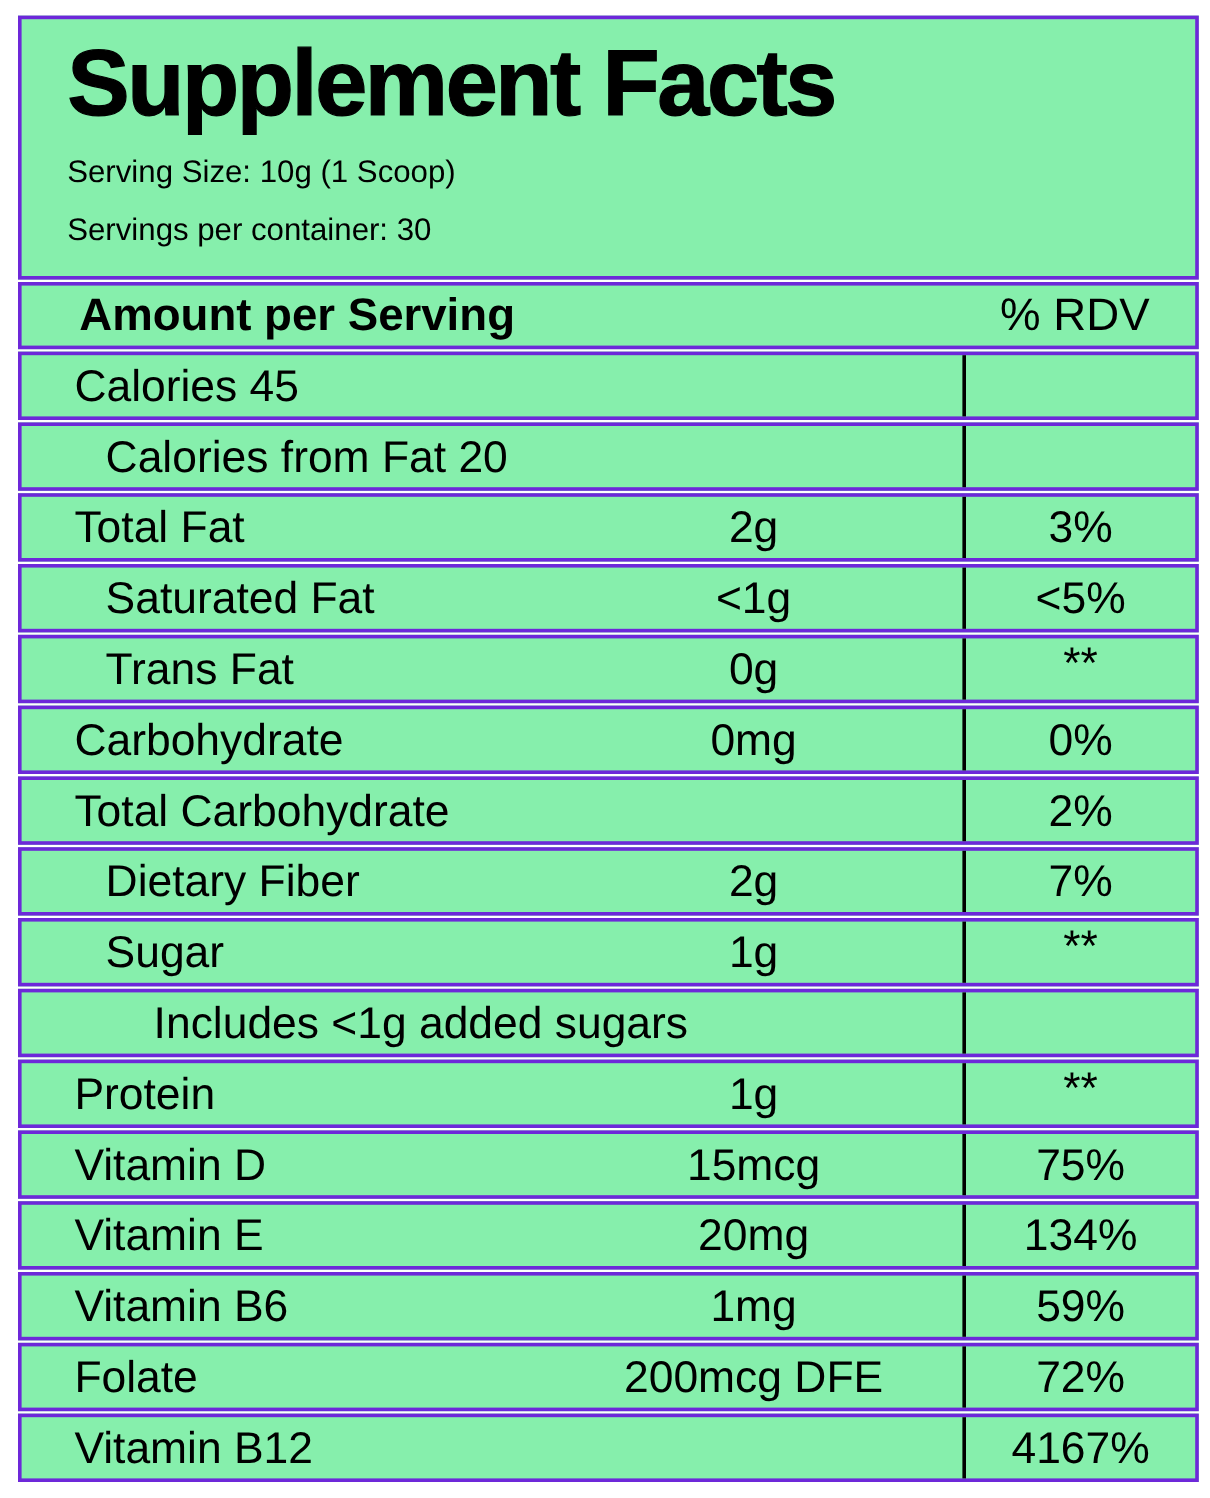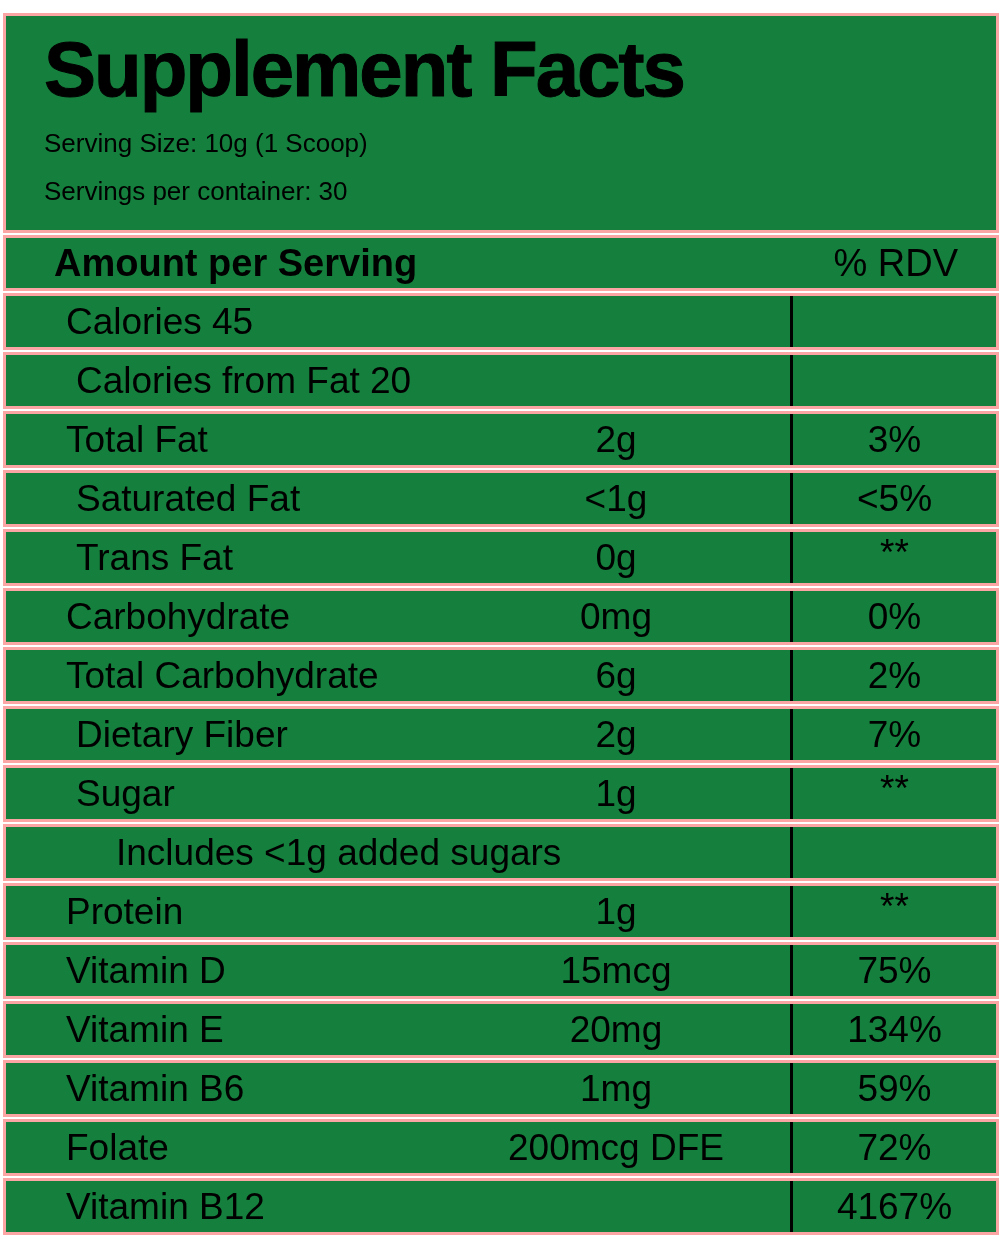--- a/index.html
+++ b/index.html
@@ -16,22 +16,23 @@
     position: absolute;
     left: 3px;
     top: 13px;
     width: 996px;
     display: flex;
     flex-direction: column;
     gap: 2px;
   }
   .box {
     box-sizing: border-box;
-    border: 3px solid #fca5a5;
-    background: #15803d;
+    border: 3px solid #6d28d9;
+    background: #86efac;
+    margin-left: 12px;
   }
   
   .header-box {
     height: 220px;
     padding-left: 38px;
     overflow: hidden;
   }
   .title {
     font-size: 78px;
     font-weight: bold;
@@ -66,21 +67,21 @@
     grid-template-columns: 784px 1fr;
     font-size: 37px;
   }
   .cell-main {
     position: relative;
     display: flex;
     align-items: center;
     overflow: hidden;
   }
   .nutrient-name { white-space: nowrap; }
-  .indent-0 .nutrient-name { padding-left: 60px; }
+  .indent-0 .nutrient-name { padding-left: 44px; }
   .indent-1 .nutrient-name { padding-left: 70px; }
   .indent-2 .nutrient-name { padding-left: 110px; }
   .nutrient-amount {
     position: absolute;
     left: 430px;
     width: 360px;
     text-align: center;
     white-space: nowrap;
   }
   .cell-rdv {
@@ -157,21 +158,20 @@
     <div class="cell-main">
       <span class="nutrient-name">Carbohydrate</span>
       <span class="nutrient-amount">0mg</span>
     </div>
     <div class="cell-rdv">0%</div>
   </div>
 
   <div class="box row indent-0">
     <div class="cell-main">
       <span class="nutrient-name">Total Carbohydrate</span>
-      <span class="nutrient-amount">6g</span>
     </div>
     <div class="cell-rdv">2%</div>
   </div>
 
   <div class="box row indent-1">
     <div class="cell-main">
       <span class="nutrient-name">Dietary Fiber</span>
       <span class="nutrient-amount">2g</span>
     </div>
     <div class="cell-rdv">7%</div>

